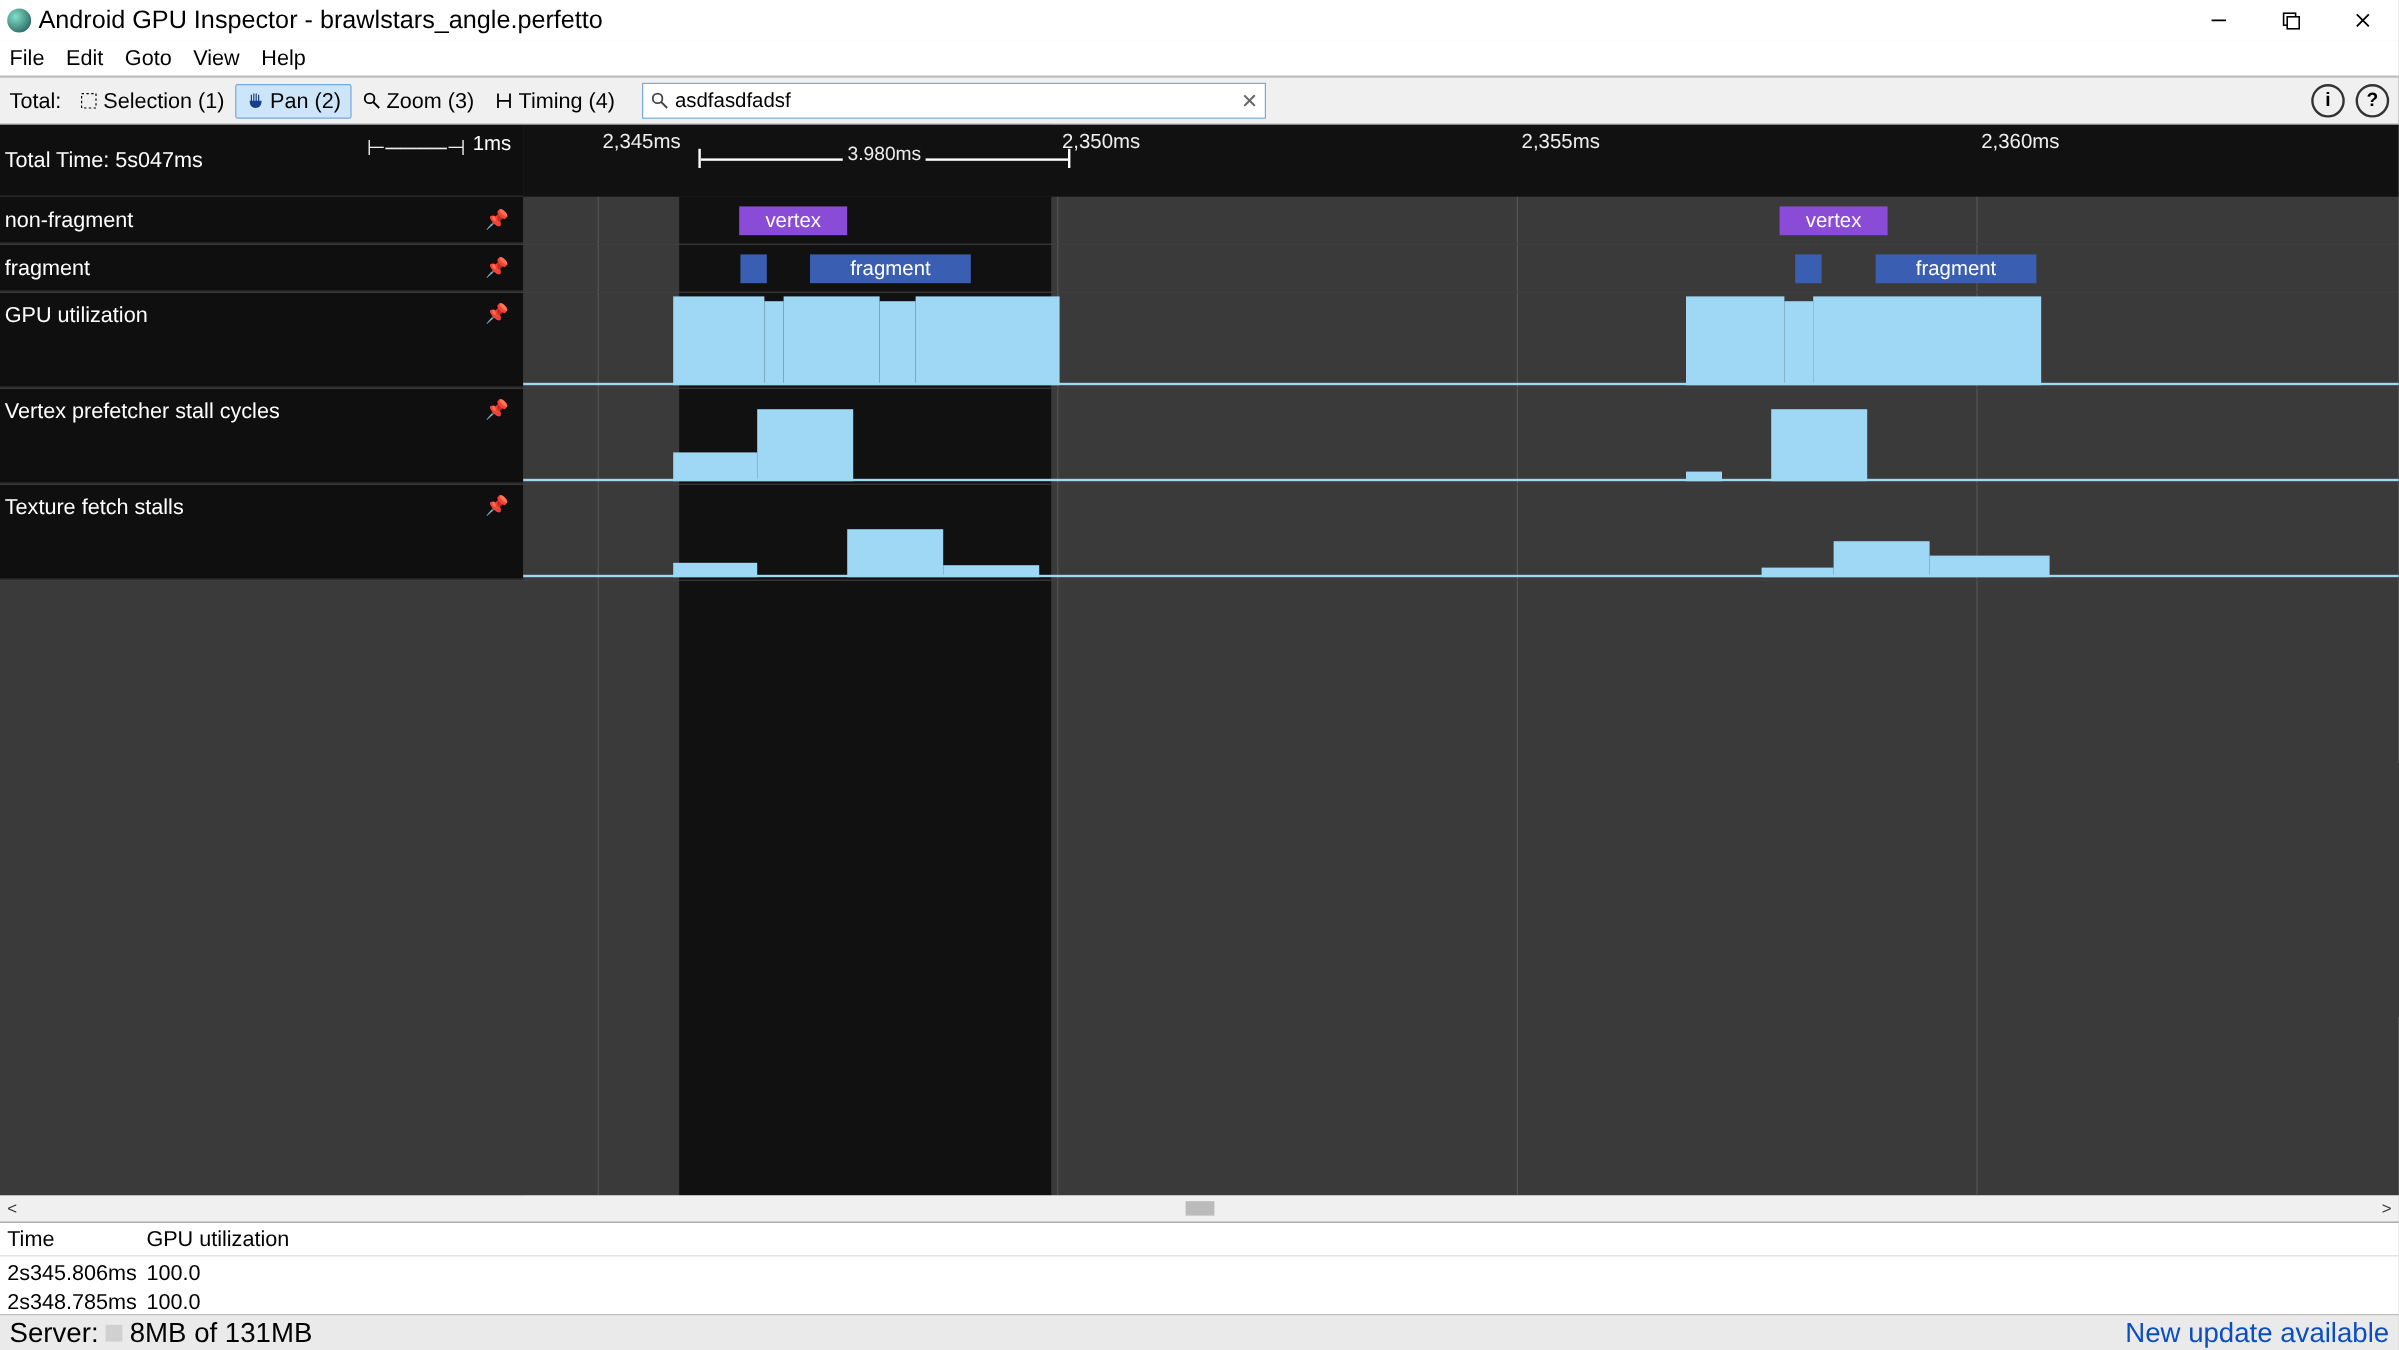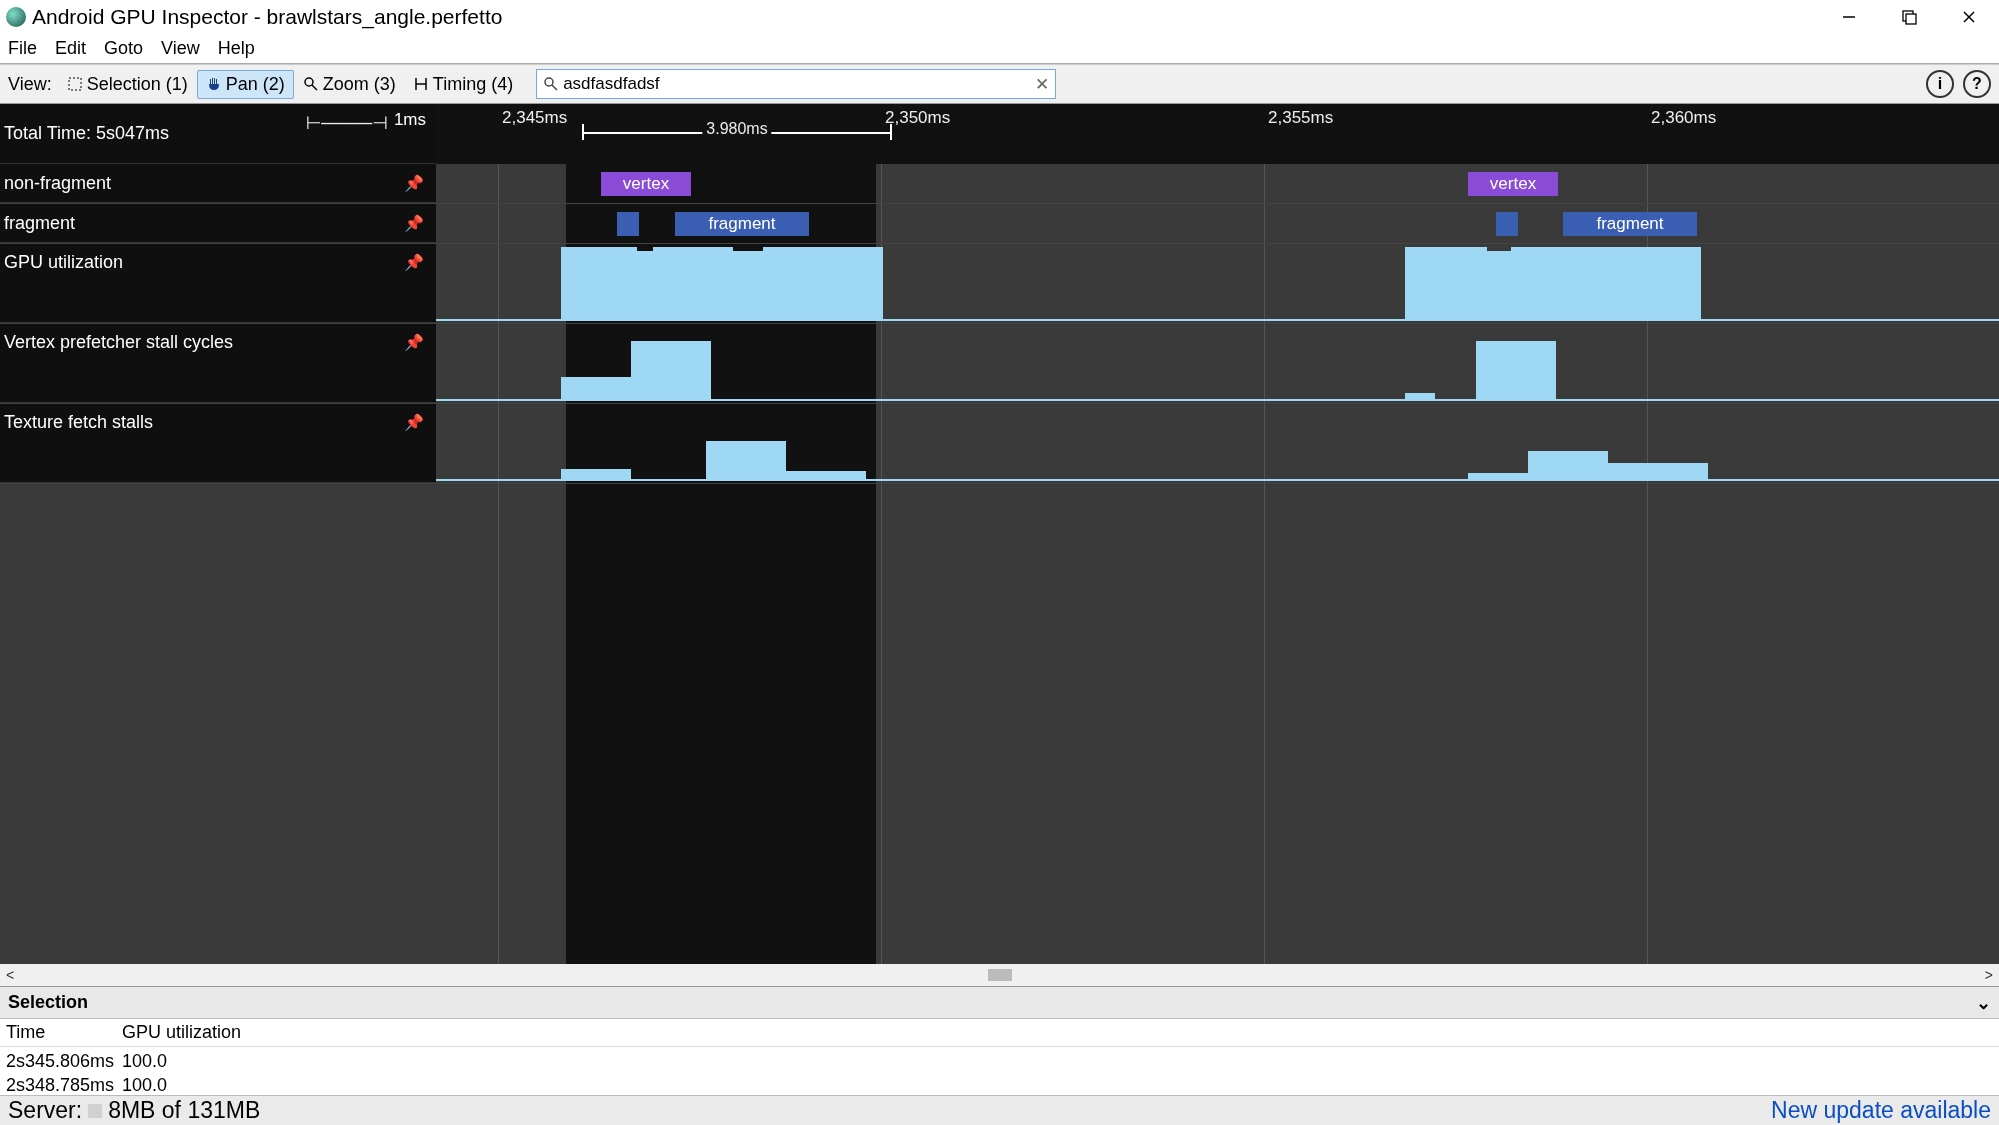--- a/index.html
+++ b/index.html
@@ -31,21 +31,21 @@
 .scale-bar { position:absolute; left:146px; top:20px; height:16px; width:310px; border-left:2px solid #fff; border-right:2px solid #fff; }
 .scale-bar::before { content:""; position:absolute; top:8px; left:0; right:0; border-top:2px solid #fff; }
 .scale-bar .lbl { position:absolute; left:50%; top:-4px; transform:translateX(-50%); background:#111; padding:0 4px; font-size:16px;text-align:right; }
 .track-row { display:flex; border-bottom:1px solid #444; }
 .track-row .track-area { background:#3a3a3a; }
 .track-row.h40 { height:40px; }
 .track-row.h80 { height:80px; }
 .sel-overlay { position:absolute; top:0; bottom:0; background:#111; }
 .grid-line { position:absolute; top:0; bottom:0; width:1px; background:#555; }
 .block { position:absolute; height:24px; top:8px; display:flex; align-items:center; justify-content:center; color:#fff; font-size:17px; overflow:hidden; }
-.block.purple { background:#8a4bd6; }
+.block.purple { background:#8a4bd6;margin-left:15px; }
 .block.blue   { background:#3a5fb2; }
 .chartbar { position:absolute; bottom:2px; background:#9fd8f5; }
 .chart-line { position:absolute; left:0; right:0; bottom:2px; height:2px; background:#9fd8f5; }
 .scrollstrip { height:22px; background:#f0f0f0; display:flex; align-items:center; padding:0 6px; font-size:14px; color:#333; }
 .scroll-thumb { margin:0 auto; width:24px; height:12px; background:#bbb; }
 .sel-panel { background:#fff; border-top:1px solid #999; }
 .sel-header { height:32px; background:#e8e8e8; display:flex; align-items:center; padding:0 8px; font-size:18px; font-weight:bold; border-bottom:1px solid #bbb; }
 .sel-header .chev { margin-left:auto; font-size:18px; }
 .sel-table { font-size:18px; }
 .sel-table .row { display:flex; height:28px; align-items:center; }
@@ -88,21 +88,21 @@
 
 <div class="menubar">
   <span>File</span>
   <span>Edit</span>
   <span>Goto</span>
   <span>View</span>
   <span>Help</span>
 </div>
 
 <div class="modebar">
-  <span class="mode-label">View:</span>
+  <span class="mode-label">Total:</span>
 
   <span class="mode-btn">
     <svg class="mode-icon" viewBox="0 0 16 16">
         <rect x="2" y="2" width="12" height="12" fill="none" stroke="#000" stroke-dasharray="2 2"></rect>
       </svg>
     <span>Selection (1)</span>
   </span>
   <span class="mode-btn active">
     <svg class="mode-icon" viewBox="0 0 16 16">
         <path d="M4 8 V3 h1 V8 M6 8 V2 h1 V8 M8 8 V2 h1 V8 M10 8 V3 h1 V8 M3 8 q0 6 5 6 q5 0 5 -6 Z" fill="#1a3f8a"></path>
@@ -282,24 +282,20 @@
   </div>
 </div>
 
 <div class="scrollstrip">
   <span>&lt;</span>
   <div class="scroll-thumb"></div>
   <span>&gt;</span>
 </div>
 
 <div class="sel-panel">
-  <div class="sel-header">
-    <span>Selection</span>
-    <span class="chev">⌄</span>
-  </div>
   <div class="sel-table">
     <div class="row" style="border-bottom:1px solid #ddd">
       <div class="c1">Time</div>
       <div class="c2">GPU utilization</div>
     </div>
     <div class="row">
       <div class="c1">2s345.806ms</div>
       <div class="c2">100.0</div>
     </div>
     <div class="row" style="height:20px;overflow:hidden">

